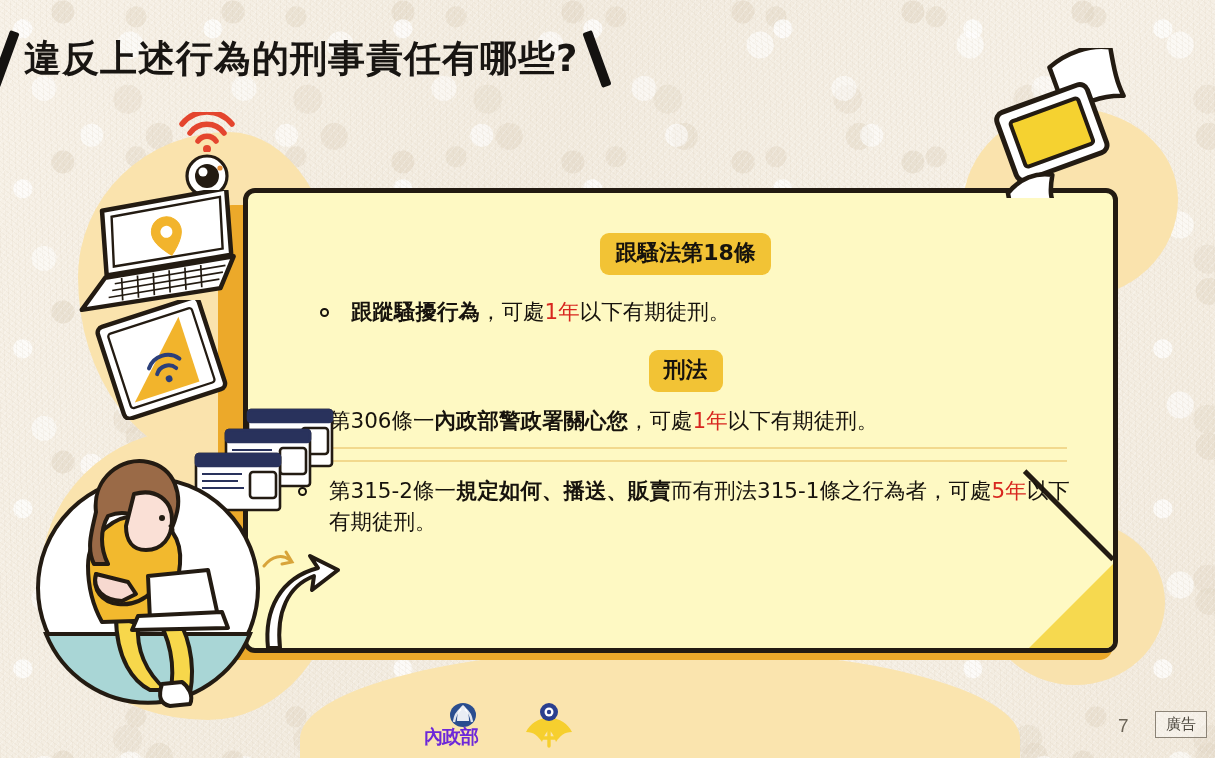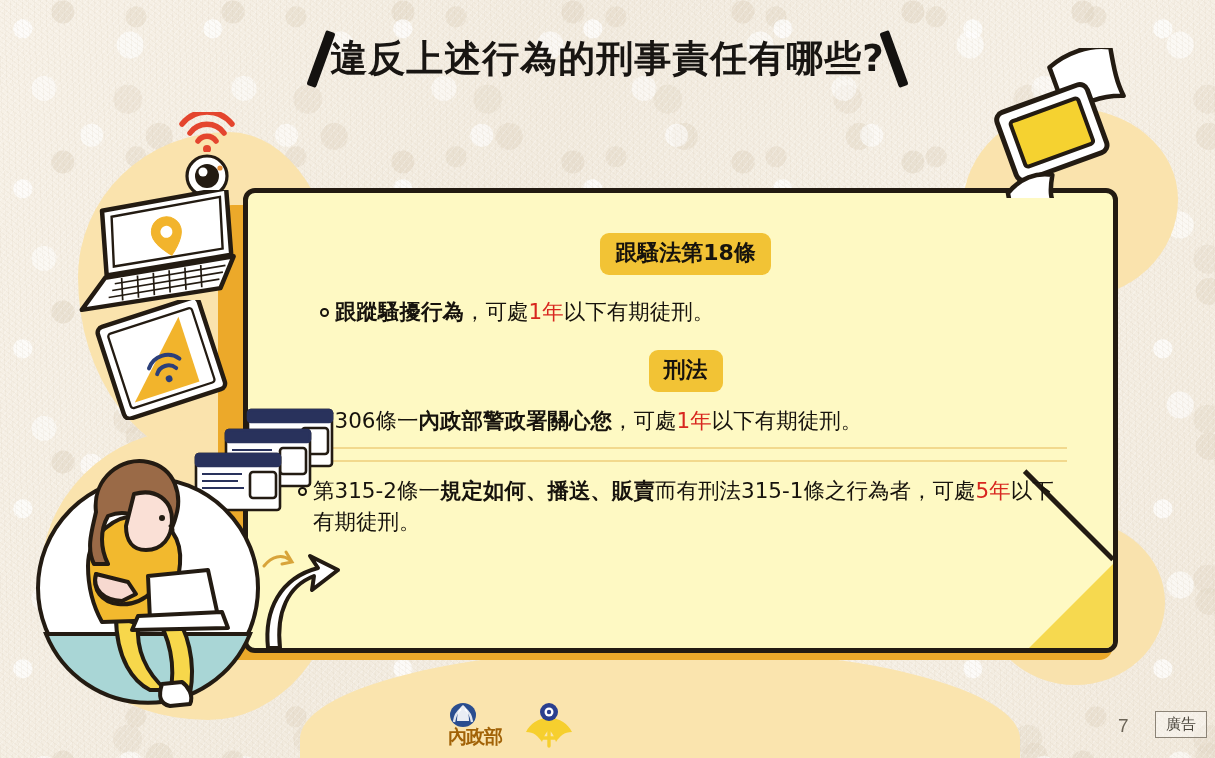--- a/index.html
+++ b/index.html
@@ -49,21 +49,21 @@
   #blob-right { left: 963px; top: 108px; width: 215px; height: 190px;
                 border-radius: 50% 50% 48% 52% / 52% 48% 52% 48%; }
   #blob-br    { left: 985px; top: 520px; width: 180px; height: 165px;
                 border-radius: 50%; background: #f9e2ad; }
   #blob-footer{ left: 300px; top: 648px; width: 720px; height: 130px;
                 border-radius: 50% 50% 0 0 / 70% 70% 0 0; background: #fae4ae; }
 
   
   #header { position: absolute; left: 0; top: 30px; width: 1215px;
             text-align: center; z-index: 20; }
-  #title-row { display: flex; align-items: center; justify-content: center; gap: 4px; }
+  #title-row { display: flex; align-items: center; gap: 14px; }
   .slash { width: 10px; height: 58px; background: #141210; border-radius: 2px; }
   #slash-left  { transform: rotate(20deg); }
   #slash-right { transform: rotate(-20deg); }
   #title-main {
     font-size: 37px; font-weight: bold; color: #181512;
     letter-spacing: 1px; white-space: nowrap;
     font-family: "DejaVu Sans", "Liberation Sans", sans-serif;
   }
   #title-sub {
     margin-top: 12px; font-size: 33px; font-weight: bold; color: #c0562a;
@@ -110,21 +110,21 @@
     display: inline-block; background: #f2c335;
     border-radius: 9px; padding: 5px 15px 7px;
     font-size: 22px; font-weight: bold; color: #17130d;
     font-family: "DejaVu Sans", "Liberation Sans", sans-serif;
   }
   .badge-wrap { text-align: center; }
   #badge-1-wrap { margin-top: 8px; }
   #badge-2-wrap { margin-top: 22px; }
 
   .bullet-row {
-    display: flex; align-items: flex-start; gap: 6px;
+    display: flex; align-items: flex-start; gap: 22px;
     font-size: 21.5px; color: #17130d; line-height: 1.42;
     font-family: "DejaVu Sans", "Liberation Sans", sans-serif;
   }
   .dot {
     flex: 0 0 auto; width: 9px; height: 9px; margin-top: 11px;
     border: 2.5px solid #17130d; border-radius: 50%;
   }
   .btext { flex: 1; }
   .btext b { font-weight: bold; }
   .hl { color: #d8261f; }
@@ -162,22 +162,22 @@
 
   
   #footer { position: absolute; left: 0; top: 694px; width: 1215px;
             height: 64px; z-index: 25;
             display: flex; align-items: center; }
   #footer-logos { position: absolute; left: 424px; top: 0; height: 64px;
                   display: flex; align-items: center; gap: 22px; }
   #moi-logo { width: 78px; height: 48px; position: relative; }
   #moi-text {
     position: absolute; left: 0; bottom: 0; width: 78px;
-    font-size: 19px; font-weight: bold; color: #a16207;
-    letter-spacing: -1px; text-align: right;
+    font-size: 19px; font-weight: bold; color: #6d28d9;
+    letter-spacing: -1px; text-align: left;
     font-family: "DejaVu Sans", "Liberation Sans", sans-serif;
   }
   #police-badge { width: 50px; height: 48px; position: relative; }
   #footer-caption {
     position: absolute; left: 584px; top: 0; height: 64px;
     display: flex; align-items: center;
     font-size: 21px; color: #4a4a4a; letter-spacing: 2px;
     font-family: "DejaVu Sans", "Liberation Sans", sans-serif;
   }
   #page-num {

